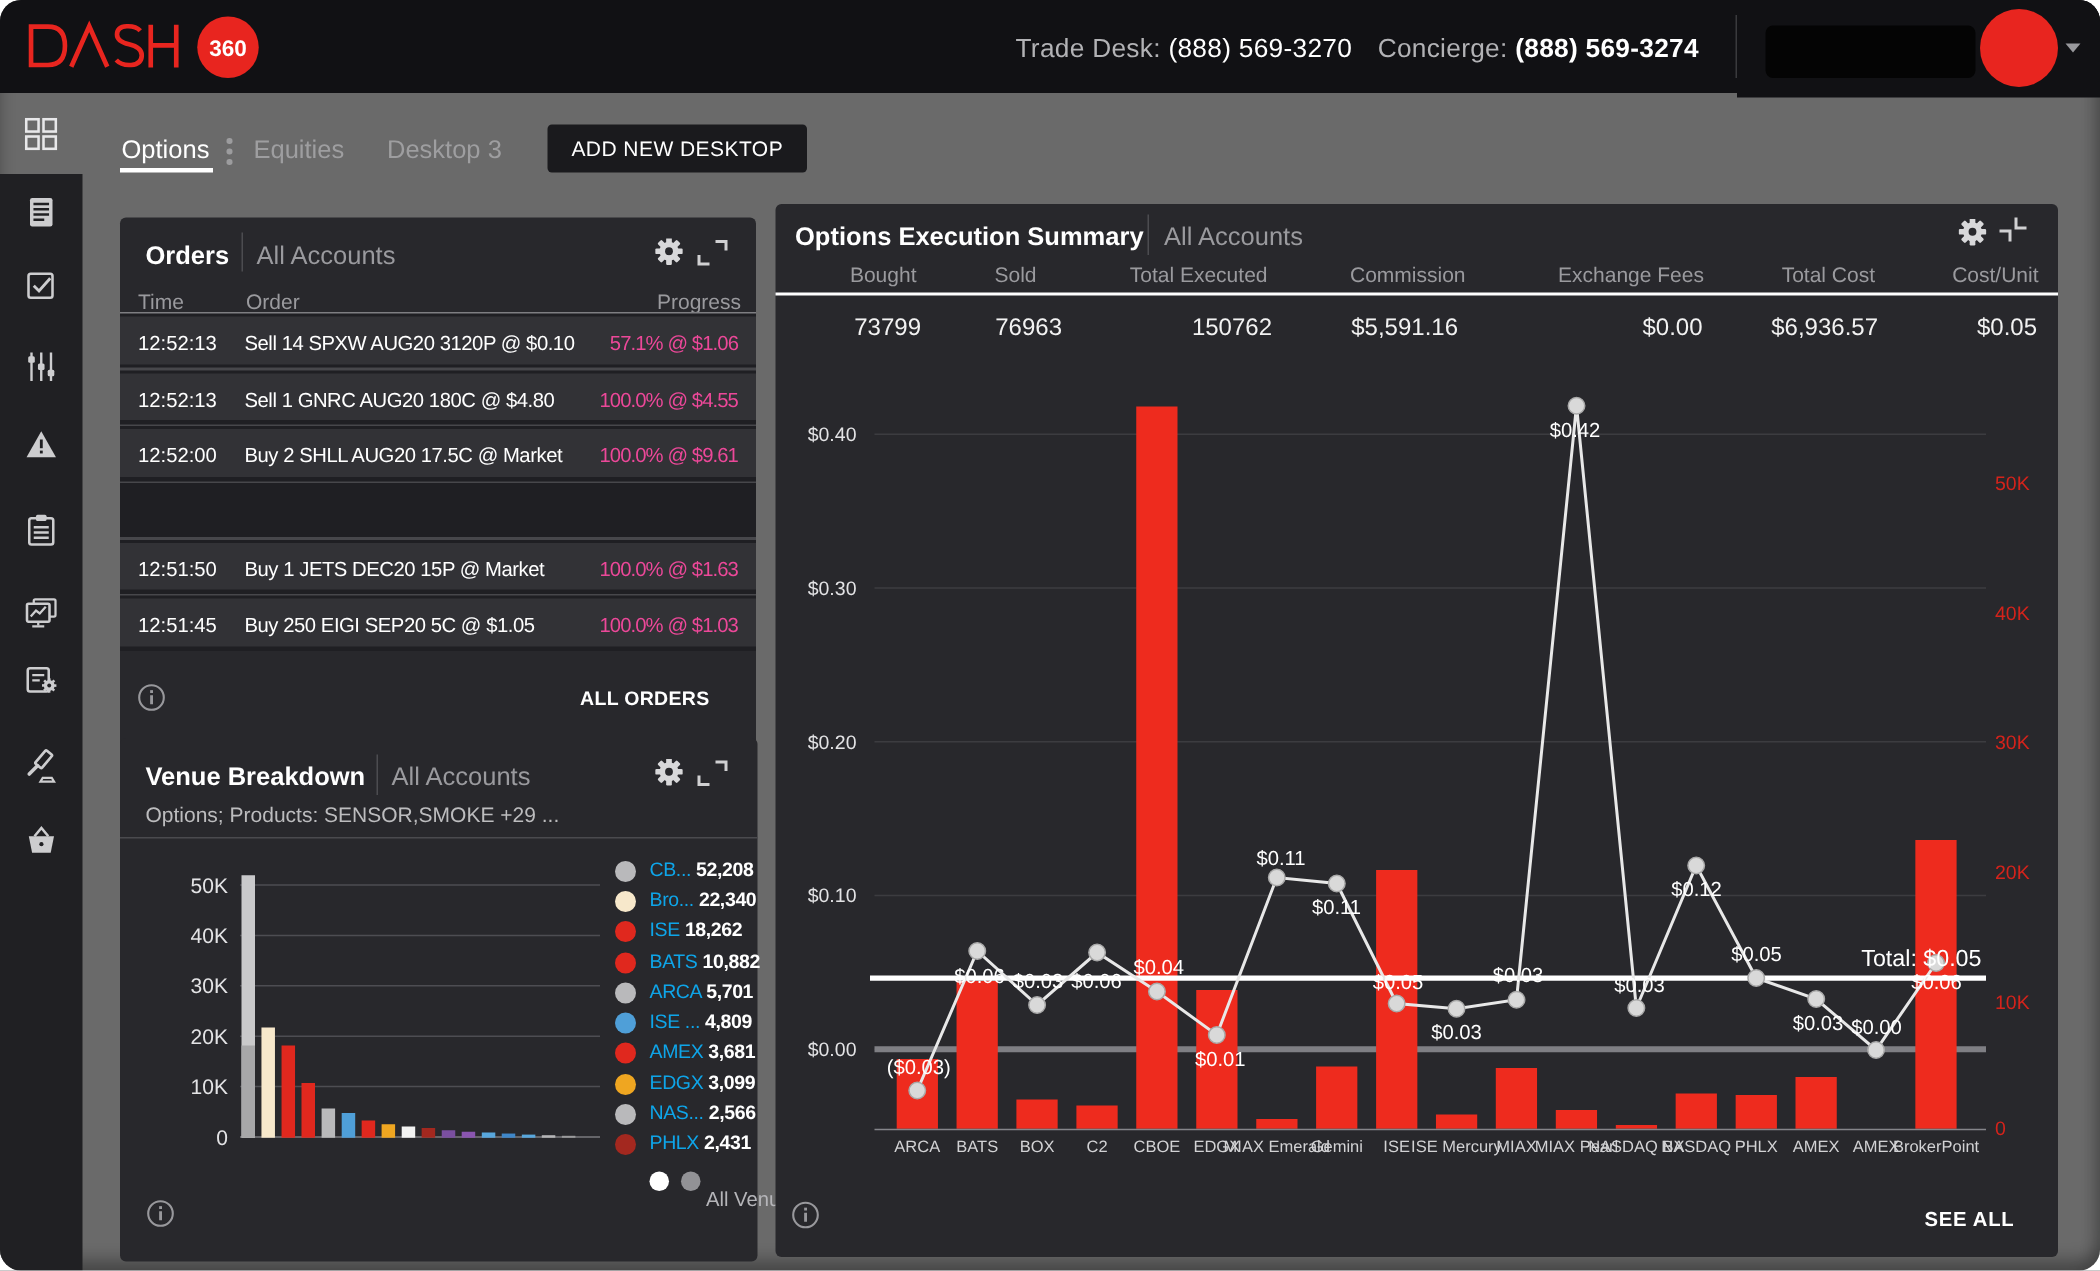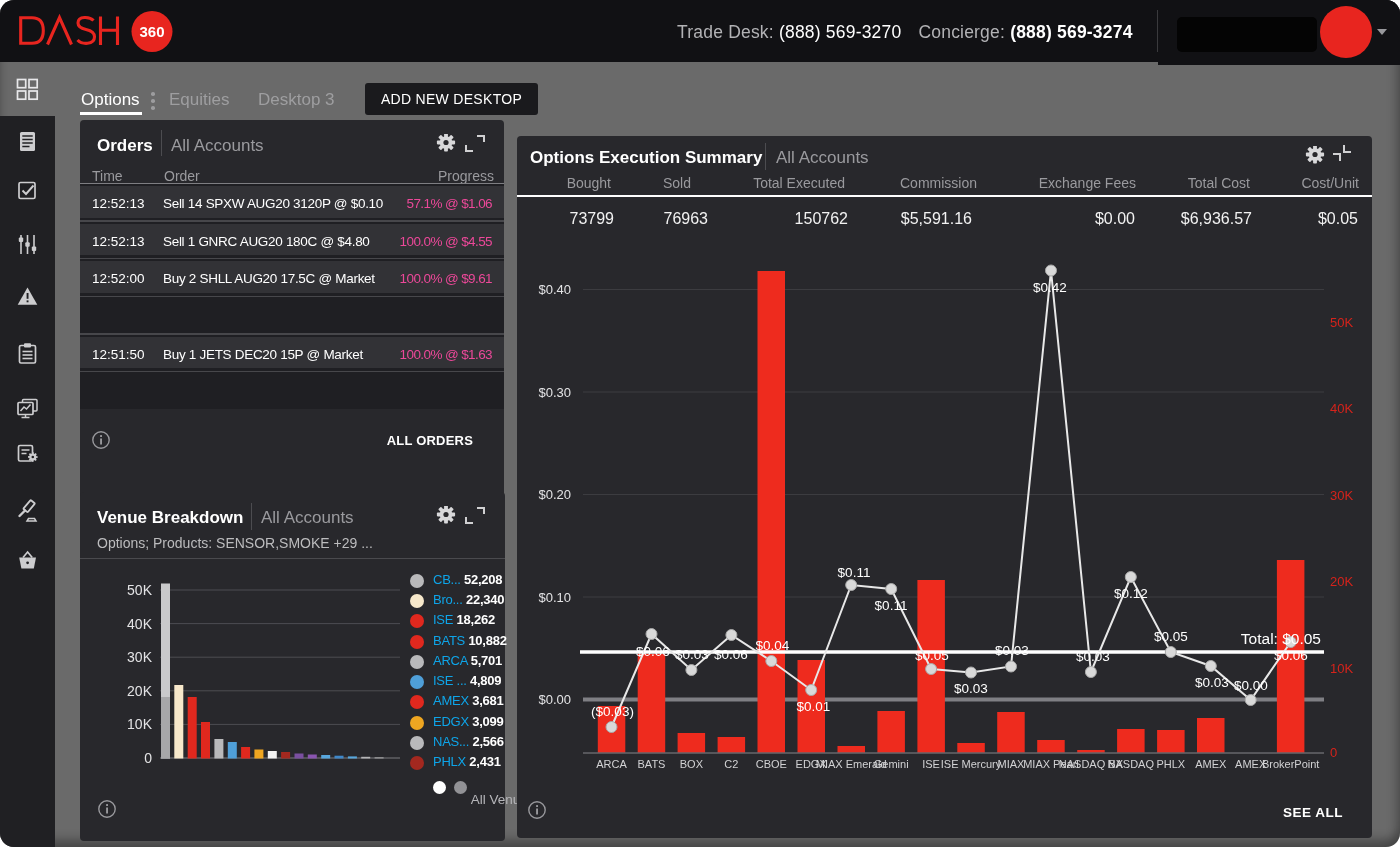--- a/index.html
+++ b/index.html
@@ -123,21 +123,21 @@
 
 <div class="abs" style="left:81px;top:90px;font-size:17px;color:#fff">Options</div>
 <div class="abs" style="left:80px;top:112px;width:62px;height:2.5px;background:#fff"></div>
 <div class="abs" style="left:151px;top:92px;width:3.6px;height:3.6px;border-radius:50%;background:#9c9c9e"></div>
 <div class="abs" style="left:151px;top:99px;width:3.6px;height:3.6px;border-radius:50%;background:#9c9c9e"></div>
 <div class="abs" style="left:151px;top:106px;width:3.6px;height:3.6px;border-radius:50%;background:#9c9c9e"></div>
 <div class="abs" style="left:169px;top:90px;font-size:17px;color:#9e9ea0">Equities</div>
 <div class="abs" style="left:258px;top:90px;font-size:17px;color:#9e9ea0">Desktop 3</div>
 <div class="abs" style="left:365px;top:83px;width:173px;height:32px;background:#1a1a1d;border-radius:3px;color:#fff;font-size:14px;letter-spacing:0.3px;text-align:center;line-height:32px">ADD NEW DESKTOP</div>
 
-<div class="panel" style="left:80px;top:120px;width:424px;height:414px">
+<div class="panel" style="left:80px;top:145px;width:424px;height:414px">
 <div class="abs ttl" style="left:17px;top:16px">Orders</div>
 <div class="vdiv" style="left:81px;top:10px;height:26px"></div>
 <div class="abs sub" style="left:91px;top:16px">All Accounts</div>
 <svg class="abs" style="left:356px;top:14px" width="40" height="20" viewBox="0 0 40 20">
         <circle cx="10" cy="8.5" r="6.3" fill="#d8d8da"></circle>
         <rect x="8.1" y="-0.6" width="3.8" height="4.2" rx="0.8" transform="rotate(0 10 8.5)" fill="#d8d8da"></rect>
         <rect x="8.1" y="-0.6" width="3.8" height="4.2" rx="0.8" transform="rotate(45 10 8.5)" fill="#d8d8da"></rect>
         <rect x="8.1" y="-0.6" width="3.8" height="4.2" rx="0.8" transform="rotate(90 10 8.5)" fill="#d8d8da"></rect>
         <rect x="8.1" y="-0.6" width="3.8" height="4.2" rx="0.8" transform="rotate(135 10 8.5)" fill="#d8d8da"></rect>
         <rect x="8.1" y="-0.6" width="3.8" height="4.2" rx="0.8" transform="rotate(180 10 8.5)" fill="#d8d8da"></rect>
@@ -175,20 +175,25 @@
         <span class="op">100.0% @ $9.61</span>
       </div>
 <div class="abs" style="left:0;top:175.5px;width:424px;height:1.5px;background:#47474b"></div>
 <div class="abs" style="left:0;top:213.1px;width:424px;height:1.5px;background:#47474b"></div>
 <div class="orow" style="top:216.5px">
         <span class="ot">12:51:50</span>
         <span class="oo">Buy 1 JETS DEC20 15P @ Market</span>
         <span class="op">100.0% @ $1.63</span>
       </div>
 <div class="abs" style="left:0;top:250.6px;width:424px;height:1.5px;background:#47474b"></div>
+<div class="orow" style="top:254.0px">
+        <span class="ot">12:51:45</span>
+        <span class="oo">Buy 250 EIGI SEP20 5C @ $1.05</span>
+        <span class="op">100.0% @ $1.03</span>
+      </div>
 <svg class="abs" style="left:10px;top:309px" width="22" height="22" viewBox="0 0 22 22">
         <g stroke="#98989c" fill="none" stroke-width="1.4">
           <circle cx="11" cy="11" r="8.2"></circle>
         </g>
         <rect x="10.1" y="9.5" width="1.9" height="6" fill="#98989c"></rect>
         <rect x="10.1" y="6.1" width="1.9" height="1.9" fill="#98989c"></rect>
       </svg>
 <div class="abs" style="right:31px;top:313px;font-size:13px;font-weight:bold;color:#fff;letter-spacing:0.2px">ALL ORDERS</div>
 </div>
 

